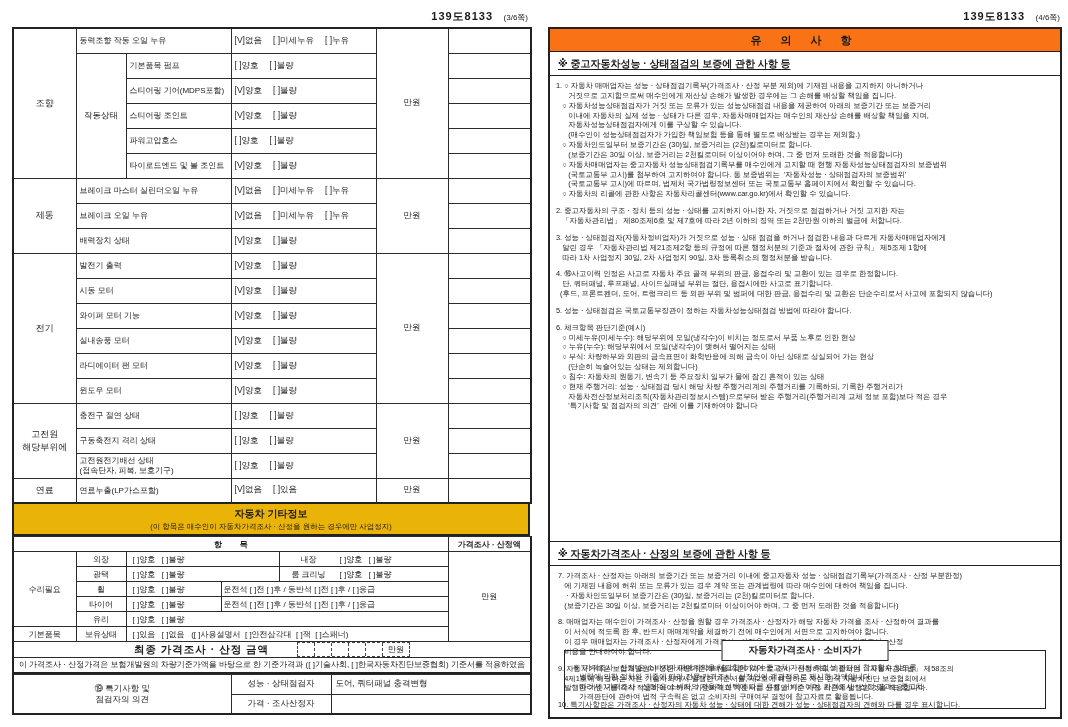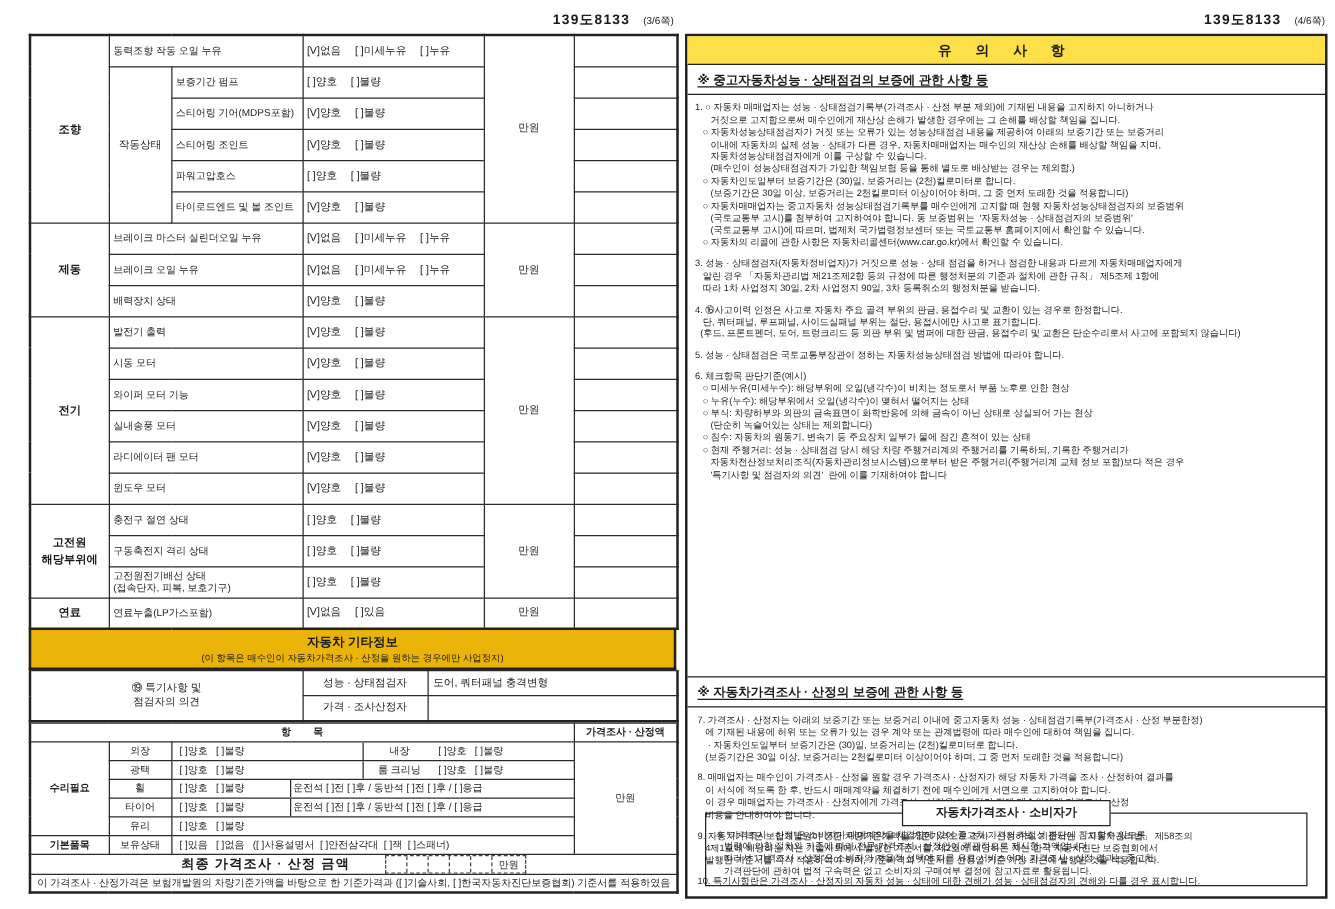--- a/index.html
+++ b/index.html
@@ -1,30 +1,30 @@
 <!DOCTYPE html>
 <html><head>
 <meta charset="utf-8">
 <style>
   * { margin:0; padding:0; box-sizing:border-box; }
   html,body { width:1068px; height:727px; background:#ffffff; overflow:hidden;
     font-family:"Liberation Sans","DejaVu Sans",sans-serif; color:#1a1a1a; }
   .page { position:absolute; top:0; }
-  #page-l { left:23px; width:518px; }
+  #page-l { left:12px; width:518px; }
   #page-r { left:548px; width:514px; }
   .code-line { text-align:right; padding:6px 2px 3px 0; }
   .code { font-weight:bold; font-size:11px; letter-spacing:1px; }
   .pageno { font-size:8px; margin-left:6px; }
 
   
   table { border-collapse:collapse; width:518px; table-layout:fixed; }
   td { border:1px solid #2b2b2b; font-size:8.5px; vertical-align:middle; overflow:hidden; }
   #main-table { border:2px solid #222; }
   #main-table td { height:25px; padding:1px 3px; }
-  td.cat { text-align:center; font-weight:bold; font-size:9px; padding:1px; }
+  td.cat { text-align:center; font-weight:normal; font-size:9px; padding:1px; }
   td.sub { text-align:center; font-size:8.5px; }
   td.item { font-size:8px; white-space:nowrap; }
   td.item.pre { white-space:pre-wrap; line-height:1.15; }
   td.opts { white-space:nowrap; }
   .opts span { margin-right:11px; }
   td.unit { text-align:center; font-size:8.5px; }
   td.price { }
   tr.tall td { height:32px;margin-top:28px; }
 
   .band { border:2px solid #222; border-top:none; background:#eab308; text-align:center; padding:3px 0 2px; }
@@ -53,21 +53,21 @@
   td.fnote { height:11px; border-top:none; text-align:center; font-size:6.3px; color:#222; white-space:nowrap; }
 
   #opinion-table { border:2px solid #222; border-top:none; }
   #opinion-table td { height:20px; padding:1px 4px; font-size:8.5px; }
   td.op-label { text-align:center; line-height:1.3; }
   td.op-key { text-align:center; }
   td.op-val { font-size:8.5px; }
 
   
   #notice-box { border:2px solid #222; height:692px; position:relative; }
-  .n-title { background:#fde047; border-bottom:1.5px solid #222; text-align:center;
+  .n-title { background:#f97316; border-bottom:1.5px solid #222; text-align:center;
              font-weight:bold; font-size:11px; letter-spacing:8px; padding:4px 0 3px; }
   .n-head { font-weight:bold; font-size:10px; padding:5px 8px 4px; border-bottom:1.5px solid #222; }
   .n-head span { text-decoration:underline; text-underline-offset:2px; }
   .n-area1 { height:466px; border-bottom:1.5px solid #222; padding:5px 6px; }
   .n-area2 { padding:5px 8px; }
   .para { font-size:7.4px; line-height:1.33; white-space:pre-wrap; margin-bottom:7px; }
   #bottom-box { position:absolute; left:14px; right:14px; bottom:8px; border:1.5px solid #222; padding:12px 8px 6px; }
   #bottom-box-title { position:absolute; left:50%; transform:translateX(-50%); top:-11px;
       border:1.5px solid #222; background:#fff; font-weight:bold; font-size:9.5px;
       padding:3px 26px; white-space:nowrap; }
@@ -94,21 +94,21 @@
     <tbody>
         <tr>
       <td class="cat" rowspan="6">조향</td>
       <td class="item" colspan="2">동력조향 작동 오일 누유</td>
       <td class="opts"><span>[V]없음</span><span>[ ]미세누유</span><span>[ ]누유</span></td>
       <td class="unit" rowspan="6">만원</td>
       <td class="price"></td>
     </tr>
     <tr>
       <td class="sub" rowspan="5">작동상태</td>
-      <td class="item">보증기간 펌프</td>
+      <td class="item">기본품목 펌프</td>
       <td class="opts"><span>[ ]양호</span><span>[ ]불량</span></td>
       <td class="price"></td>
     </tr>
     <tr>
       <td class="item">스티어링 기어(MDPS포함)</td>
       <td class="opts"><span>[V]양호</span><span>[ ]불량</span></td>
       <td class="price"></td>
     </tr>
     <tr>
       <td class="item">스티어링 조인트</td>
@@ -200,127 +200,127 @@
       <td class="unit">만원</td>
       <td class="price"></td>
     </tr>
   </tbody>
     </table>
 
   <div class="band">
     <span class="t1">자동차 기타정보</span>
     <span class="t2">(이 항목은 매수인이 자동차가격조사 · 산정을 원하는 경우에만 사업정지)</span>
   </div>
+
+  <table id="extra-table">
+    <colgroup>
+        <col style="width:63px">
+        <col style="width:50px">
+        <col style="width:322px">
+        <col style="width:83px">
+      </colgroup>
+    <tbody>
+        <tr>
+      <td class="xh" colspan="3">항        목</td>
+      <td class="xh">가격조사 · 산정액</td>
+    </tr>
+    <tr class="r-split">
+      <td class="cat" rowspan="5">수리필요</td>
+      <td class="xlabel">외장</td>
+      <td class="xval">
+            <div class="wrap">
+              <span class="xo1">[ ]양호   [ ]불량</span>
+              <span class="xlabel2">내장</span>
+              <span class="xo2">[ ]양호   [ ]불량</span>
+            </div>
+          </td>
+      <td class="price-merged" rowspan="6">만원</td>
+    </tr>
+    <tr class="r-split">
+      <td class="xlabel">광택</td>
+      <td class="xval">
+            <div class="wrap">
+              <span class="xo1">[ ]양호   [ ]불량</span>
+              <span class="xlabel2">룸 크리닝</span>
+              <span class="xo2">[ ]양호   [ ]불량</span>
+            </div>
+          </td>
+    </tr>
+    <tr class="r-wheel">
+      <td class="xlabel">휠</td>
+      <td class="xval">
+            <div class="wrap">
+              <span class="xo1">[ ]양호   [ ]불량</span>
+              <span class="xo2">운전석 [ ]전 [ ]후 / 동반석 [ ]전 [ ]후 / [ ]응급</span>
+            </div>
+          </td>
+    </tr>
+    <tr class="r-wheel">
+      <td class="xlabel">타이어</td>
+      <td class="xval">
+            <div class="wrap">
+              <span class="xo1">[ ]양호   [ ]불량</span>
+              <span class="xo2">운전석 [ ]전 [ ]후 / 동반석 [ ]전 [ ]후 / [ ]응급</span>
+            </div>
+          </td>
+    </tr>
+    <tr class="r-plain">
+      <td class="xlabel">유리</td>
+      <td class="xval">
+            <div class="wrap">
+              <span class="xo1">[ ]양호   [ ]불량</span>
+            </div>
+          </td>
+    </tr>
+    <tr class="r-plain">
+      <td class="cat">기본품목</td>
+      <td class="xlabel">보유상태</td>
+      <td class="xval">
+            <div class="wrap">
+              <span class="xo1">[ ]있음   [ ]없음   ([ ]사용설명서  [ ]안전삼각대  [ ]잭  [ ]스패너)</span>
+            </div>
+          </td>
+    </tr>
+    <tr>
+      <td class="final" colspan="4">
+        <div class="wrap">
+          <span class="final-label">최종 가격조사 · 산정 금액</span>
+          <span class="fbox">
+                <i></i>
+                <i></i>
+                <i></i>
+                <i></i>
+                <i></i>
+                <b>만원</b>
+              </span>
+        </div>
+      </td>
+    </tr>
+    <tr>
+      <td class="fnote" colspan="4">이 가격조사 · 산정가격은 보험개발원의 차량기준가액을 바탕으로 한 기준가격과 ([ ]기술사회, [ ]한국자동차진단보증협회) 기준서를 적용하였음</td>
+    </tr>
+  </tbody>
+    </table>
 
   <table id="opinion-table">
     <colgroup>
         <col style="width:218px">
         <col style="width:100px">
         <col style="width:200px">
       </colgroup>
     <tbody>
         <tr>
       <td class="op-label" rowspan="2" style="white-space:pre-wrap">⑲ 특기사항 및
 점검자의 의견</td>
       <td class="op-key">성능 · 상태점검자</td>
       <td class="op-val">도어, 쿼터패널 충격변형</td>
     </tr>
     <tr>
       <td class="op-key">가격 · 조사산정자</td>
       <td class="op-val"></td>
-    </tr>
-  </tbody>
-    </table>
-
-  <table id="extra-table">
-    <colgroup>
-        <col style="width:63px">
-        <col style="width:50px">
-        <col style="width:322px">
-        <col style="width:83px">
-      </colgroup>
-    <tbody>
-        <tr>
-      <td class="xh" colspan="3">항        목</td>
-      <td class="xh">가격조사 · 산정액</td>
-    </tr>
-    <tr class="r-split">
-      <td class="cat" rowspan="5">수리필요</td>
-      <td class="xlabel">외장</td>
-      <td class="xval">
-            <div class="wrap">
-              <span class="xo1">[ ]양호   [ ]불량</span>
-              <span class="xlabel2">내장</span>
-              <span class="xo2">[ ]양호   [ ]불량</span>
-            </div>
-          </td>
-      <td class="price-merged" rowspan="6">만원</td>
-    </tr>
-    <tr class="r-split">
-      <td class="xlabel">광택</td>
-      <td class="xval">
-            <div class="wrap">
-              <span class="xo1">[ ]양호   [ ]불량</span>
-              <span class="xlabel2">룸 크리닝</span>
-              <span class="xo2">[ ]양호   [ ]불량</span>
-            </div>
-          </td>
-    </tr>
-    <tr class="r-wheel">
-      <td class="xlabel">휠</td>
-      <td class="xval">
-            <div class="wrap">
-              <span class="xo1">[ ]양호   [ ]불량</span>
-              <span class="xo2">운전석 [ ]전 [ ]후 / 동반석 [ ]전 [ ]후 / [ ]응급</span>
-            </div>
-          </td>
-    </tr>
-    <tr class="r-wheel">
-      <td class="xlabel">타이어</td>
-      <td class="xval">
-            <div class="wrap">
-              <span class="xo1">[ ]양호   [ ]불량</span>
-              <span class="xo2">운전석 [ ]전 [ ]후 / 동반석 [ ]전 [ ]후 / [ ]응급</span>
-            </div>
-          </td>
-    </tr>
-    <tr class="r-plain">
-      <td class="xlabel">유리</td>
-      <td class="xval">
-            <div class="wrap">
-              <span class="xo1">[ ]양호   [ ]불량</span>
-            </div>
-          </td>
-    </tr>
-    <tr class="r-plain">
-      <td class="cat">기본품목</td>
-      <td class="xlabel">보유상태</td>
-      <td class="xval">
-            <div class="wrap">
-              <span class="xo1">[ ]있음   [ ]없음   ([ ]사용설명서  [ ]안전삼각대  [ ]잭  [ ]스패너)</span>
-            </div>
-          </td>
-    </tr>
-    <tr>
-      <td class="final" colspan="4">
-        <div class="wrap">
-          <span class="final-label">최종 가격조사 · 산정 금액</span>
-          <span class="fbox">
-                <i></i>
-                <i></i>
-                <i></i>
-                <i></i>
-                <i></i>
-                <b>만원</b>
-              </span>
-        </div>
-      </td>
-    </tr>
-    <tr>
-      <td class="fnote" colspan="4">이 가격조사 · 산정가격은 보험개발원의 차량기준가액을 바탕으로 한 기준가격과 ([ ]기술사회, [ ]한국자동차진단보증협회) 기준서를 적용하였음</td>
     </tr>
   </tbody>
     </table>
 </div>
 
 <div class="page" id="page-r">
   <div class="code-line">
     <span class="code">139도8133</span>
     <span class="pageno">(4/6쪽)</span>
   </div>
@@ -336,20 +336,22 @@
    ○ 자동차성능상태점검자가 거짓 또는 오류가 있는 성능상태점검 내용을 제공하여 아래의 보증기간 또는 보증거리
       이내에 자동차의 실제 성능 · 상태가 다른 경우, 자동차매매업자는 매수인의 재산상 손해를 배상할 책임을 지며,
       자동차성능상태점검자에게 이를 구상할 수 있습니다.
       (매수인이 성능상태점검자가 가입한 책임보험 등을 통해 별도로 배상받는 경우는 제외함.)
    ○ 자동차인도일부터 보증기간은 (30)일, 보증거리는 (2천)킬로미터로 합니다.
       (보증기간은 30일 이상, 보증거리는 2천킬로미터 이상이어야 하며, 그 중 먼저 도래한 것을 적용합니다)
    ○ 자동차매매업자는 중고자동차 성능상태점검기록부를 매수인에게 고지할 때 현행 자동차성능상태점검자의 보증범위
       (국토교통부 고시)를 첨부하여 고지하여야 합니다. 동 보증범위는  '자동차성능 · 상태점검자의 보증범위'
       (국토교통부 고시)에 따르며, 법제처 국가법령정보센터 또는 국토교통부 홈페이지에서 확인할 수 있습니다.
    ○ 자동차의 리콜에 관한 사항은 자동차리콜센터(www.car.go.kr)에서 확인할 수 있습니다.</div>
+      <div class="para">2. 중고자동차의 구조 · 장치 등의 성능 · 상태를 고지하지 아니한 자, 거짓으로 점검하거나 거짓 고지한 자는
+   「자동차관리법」 제80조제6호 및 제7호에 따라 2년 이하의 징역 또는 2천만원 이하의 벌금에 처합니다.</div>
       <div class="para">3. 성능 · 상태점검자(자동차정비업자)가 거짓으로 성능 · 상태 점검을 하거나 점검한 내용과 다르게 자동차매매업자에게
    알린 경우 「자동차관리법 제21조제2항 등의 규정에 따른 행정처분의 기준과 절차에 관한 규칙」 제5조제 1항에
    따라 1차 사업정지 30일, 2차 사업정지 90일, 3차 등록취소의 행정처분을 받습니다.</div>
       <div class="para">4. ⑯사고이력 인정은 사고로 자동차 주요 골격 부위의 판금, 용접수리 및 교환이 있는 경우로 한정합니다.
    단, 쿼터패널, 루프패널, 사이드실패널 부위는 절단, 용접시에만 사고로 표기합니다.
   (후드, 프론트펜더, 도어, 트렁크리드 등 외판 부위 및 범퍼에 대한 판금, 용접수리 및 교환은 단순수리로서 사고에 포함되지 않습니다)</div>
       <div class="para">5. 성능 · 상태점검은 국토교통부장관이 정하는 자동차성능상태점검 방법에 따라야 합니다.</div>
       <div class="para">6. 체크항목 판단기준(예시)
    ○ 미세누유(미세누수): 해당부위에 오일(냉각수)이 비치는 정도로서 부품 노후로 인한 현상
    ○ 누유(누수): 해당부위에서 오일(냉각수)이 맺혀서 떨어지는 상태

